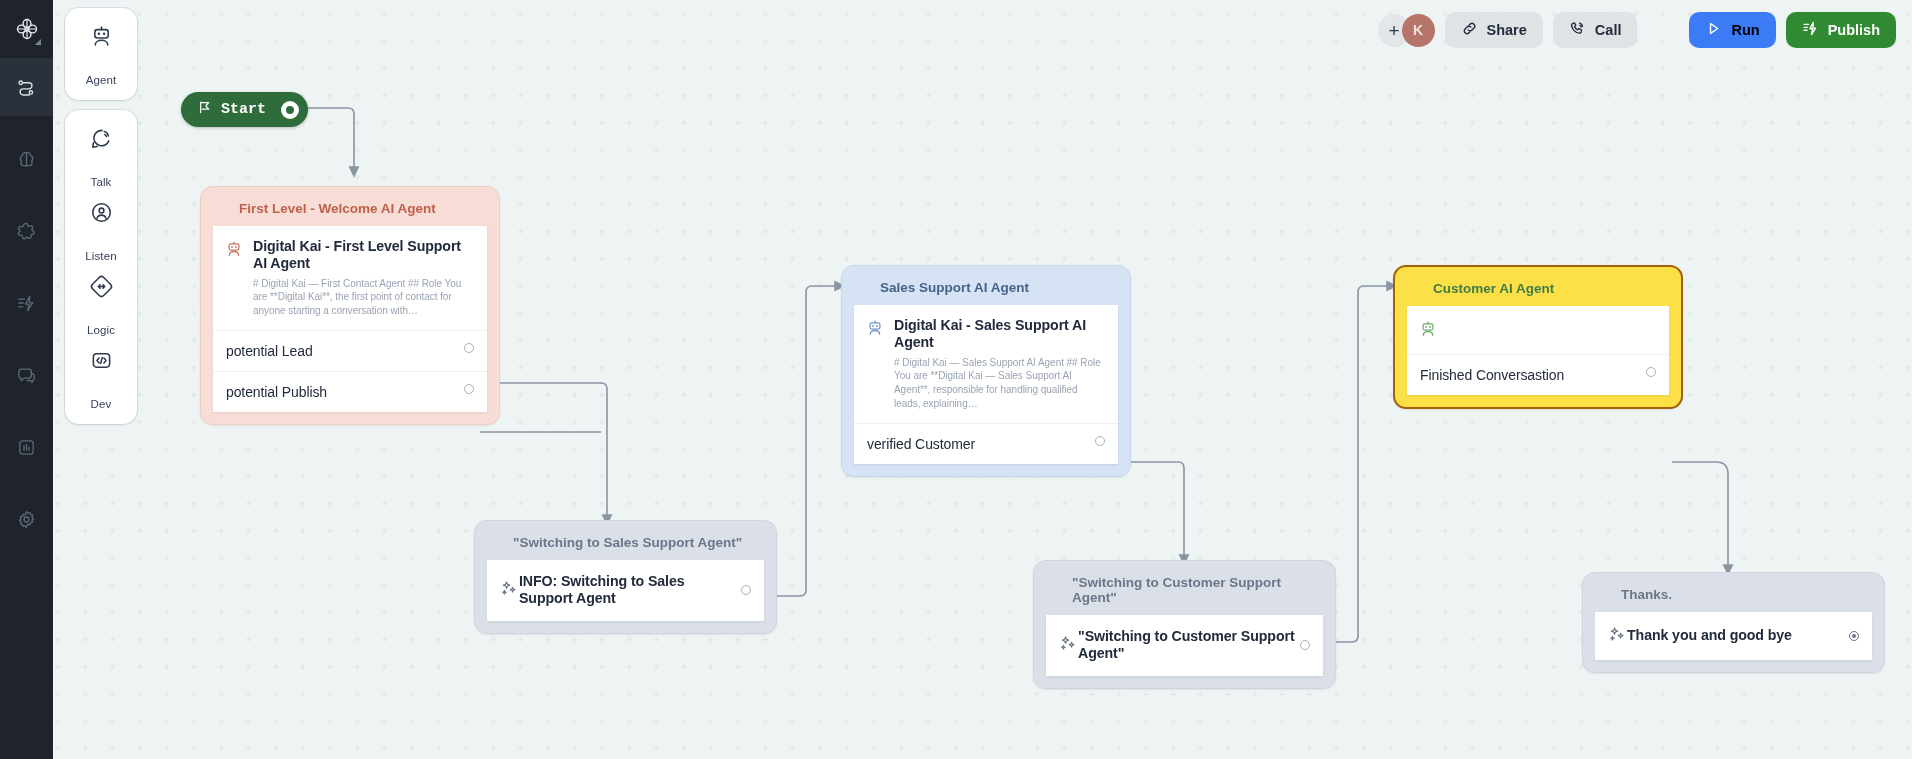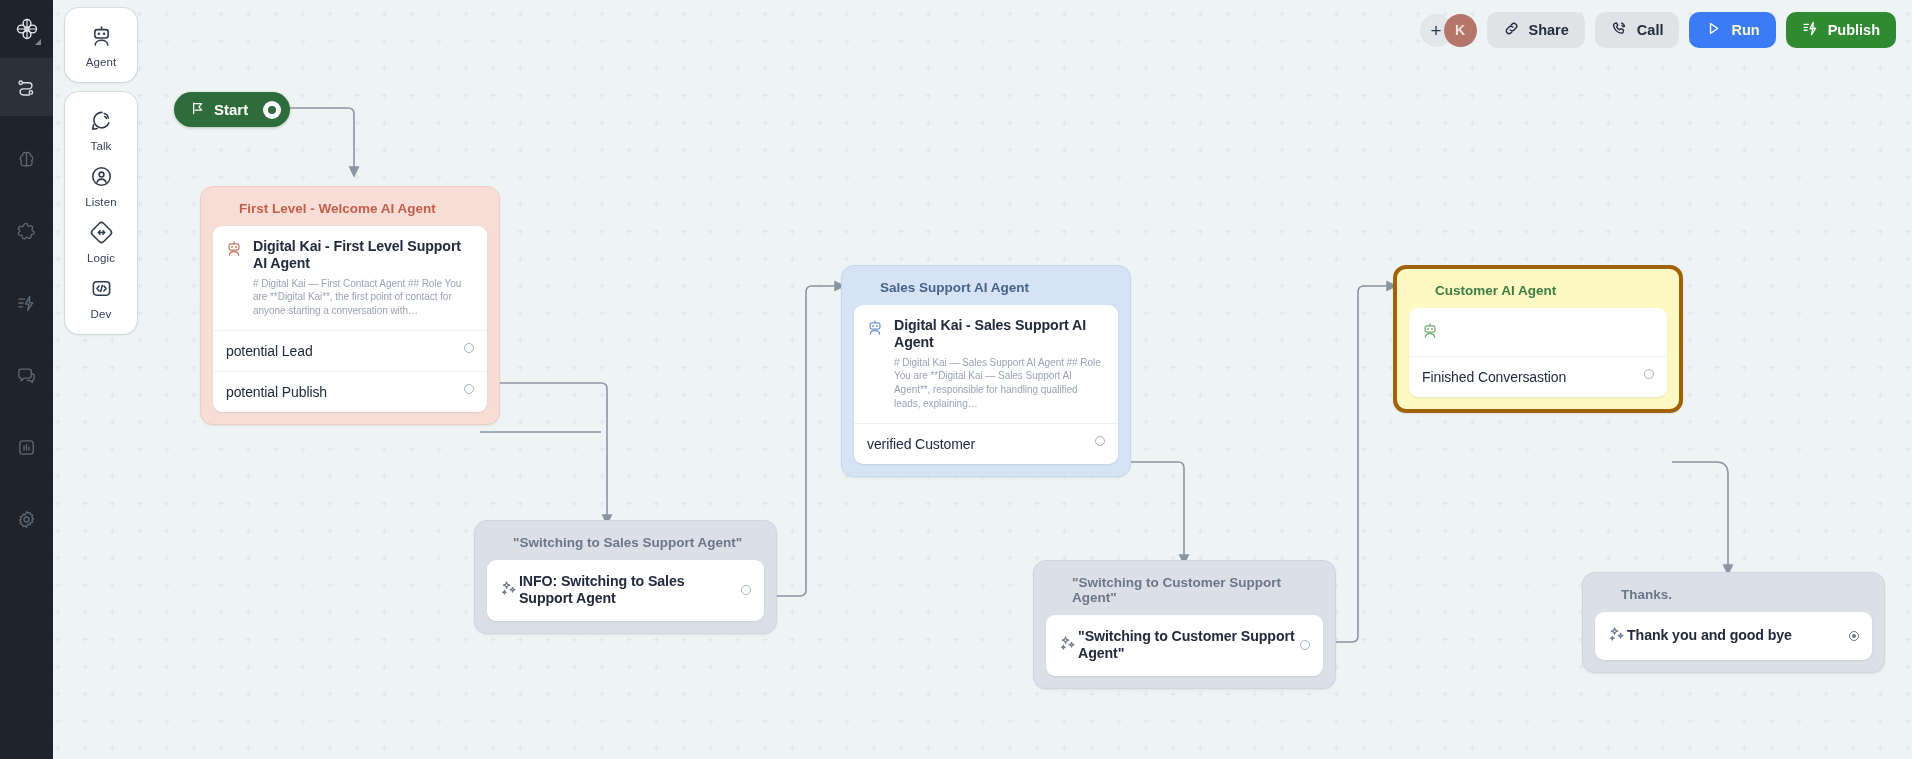--- a/index.html
+++ b/index.html
@@ -61,21 +61,21 @@
     display: flex; flex-direction: column; gap: 10px;
   }
   .pal-card {
     background: #ffffff; border-radius: 14px;
     box-shadow: 0 1px 3px rgba(30,45,60,.10), 0 0 0 1px rgba(190,205,210,.45);
     padding: 9px 0 9px 0;
     display: flex; flex-direction: column; align-items: center;
   }
   .pal-item {
     width: 72px; padding: 7px 0 5px 0;
-    display: flex; flex-direction: column; align-items: center; gap: 3px;
+    display: flex; flex-direction: column; align-items: center; gap: 21px;
     cursor: pointer; color: #2e3a4e;
   }
   .pal-item .pal-label {
     font-size: 11.5px; color: #36415a; letter-spacing: .1px;
   }
 
   
   #toolbar {
     position: absolute; right: 16px; top: 11px; height: 38px;
     display: flex; align-items: center; gap: 10px; z-index: 35;
@@ -93,21 +93,21 @@
     background: #b5756a; color: #f2e3df;
     display: flex; align-items: center; justify-content: center;
     font-size: 14px; font-weight: 600; margin-left: -9px; cursor: pointer;
   }
   .tb-btn {
     height: 36px; border-radius: 10px; padding: 8px 16px;
     display: flex; align-items: center; gap: 9px;
     font-size: 14.5px; font-weight: 600; cursor: pointer; white-space: nowrap;
   }
   .tb-grey { background: #dfe3e6; color: #232c3d; }
-  .tb-blue { background: #3b7cf6; color: #fef9c3; }
+  .tb-blue { background: #3b7cf6; color: #000000; margin-left: 42px; }
   .tb-green { background: #2f8a32; color: #ffffff; }
 
   
   .node { position: absolute; z-index: 20; }
 
   .start-node {
     display: inline-flex; align-items: center; gap: 9px;
     background: #2f6c3b; color: #fff;
     border-radius: 20px; padding: 0 9px 0 16px; height: 35px;
     font-size: 15px; font-weight: 700;
@@ -125,27 +125,27 @@
     border-radius: 13px;
     padding: 10px 12px 12px 12px;
     box-shadow: 0 1px 2px rgba(40,60,70,.08);
   }
   .group-title { font-size: 13.5px; font-weight: 600; margin: 4px 2px 10px 6px; padding-left: 20px; }
 
   .group.red   { background: #f8ddd6; border: 1px solid #f0cdc4; }
   .group.red   .group-title { color: #c0604b; }
   .group.blue  { background: #d5e3f4; border: 1px solid #c6d8ee; }
   .group.blue  .group-title { color: #46638c; }
-  .group.green { background: #fef9c3; border: 4px solid #a16207; }
+  .group.green { background: #fde047; border: 2px solid #a16207; }
   .group.green .group-title { color: #3e7d45; }
   .group.grey  { background: #dbe0e8; border: 1px solid #ced5df; }
   .group.grey  .group-title { color: #6b7688; }
 
   .card {
-    background: #ffffff; border-radius: 9px;
+    background: #ffffff; border-radius: 0;
     box-shadow: 0 1px 2px rgba(40,60,70,.10);
     overflow: visible;
   }
   .card-head { display: flex; gap: 10px; padding: 12px 12px 12px 12px; }
   .card-head .ico { flex: 0 0 18px; padding-top: 2px; }
   .card-title {
     font-size: 14.2px; font-weight: 600; color: #222b3d; line-height: 1.22;
     letter-spacing: -.1px;
   }
   .card-desc {
@@ -384,21 +384,21 @@
       <span>
         <svg width="17" height="17" viewBox="0 0 20 20" fill="none" stroke="#ffffff" stroke-width="1.6" stroke-linecap="round" stroke-linejoin="round">
           <path d="M2.5 5.2h5.2M2.5 8.6h3.9M2.5 12h3.5"></path>
           <path d="M13.2 2.8 9.3 10.3h3.2L11.2 17.2l4.8-7.6h-3.2Z"></path>
         </svg>
       </span>
       <span>Publish</span>
     </div>
   </div>
 
-  <div class="node" style="left:174px; top:92px;">
+  <div class="node" style="left:181px; top:92px;font-family:Liberation Mono, monospace;">
     <div class="start-node">
       <span>
         <svg width="15" height="15" viewBox="0 0 18 18" fill="none" stroke="#ffffff" stroke-width="1.5" stroke-linejoin="round" stroke-linecap="round">
           <path d="M4.4 3.2 14 3.2 10.6 7.1 14 11H6.3"></path>
           <path d="M4.4 2.4v12.6"></path>
         </svg>
       </span>
       <span>Start</span>
       <span class="start-port">
           <i></i>

